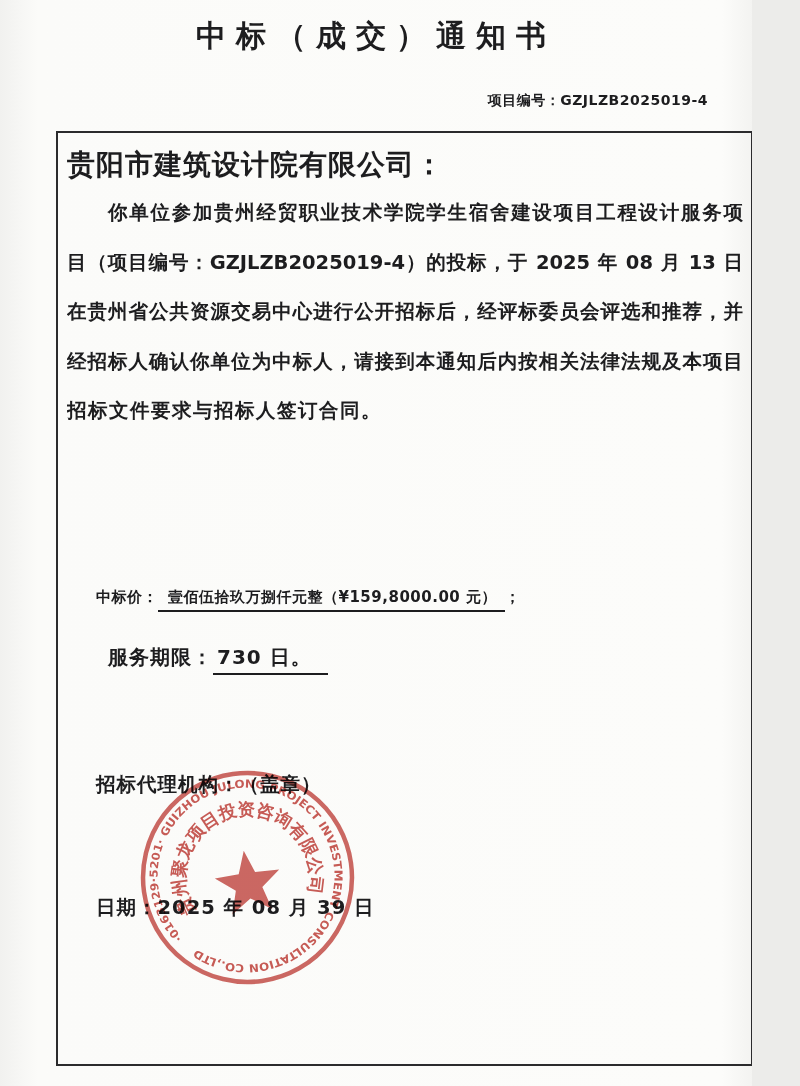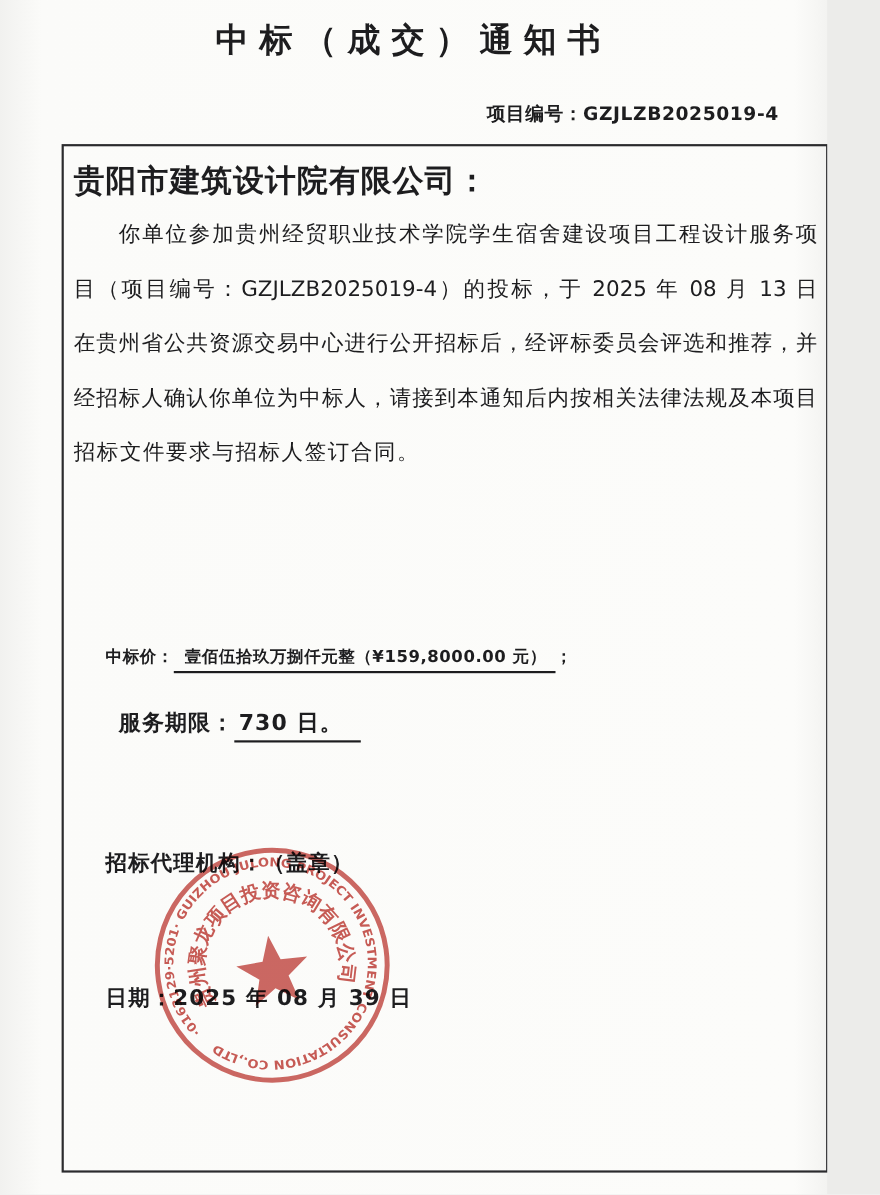--- a/index.html
+++ b/index.html
@@ -9,34 +9,34 @@
     background:linear-gradient(90deg,#f1f1ef 0%,#fbfbf9 5%,#fcfcfa 96%,#f3f3f1 100%);
     font-family:"DejaVu Sans","Liberation Sans",sans-serif;
     color:var(--ink,#1d1d1f);
   }
   .doc-title {
     position:absolute; top:16px; left:0; width:100%;
     text-align:center; font-size:30px; font-weight:bold; letter-spacing:10px;
   }
   .project-no {
     position:absolute; top:92px; right:44px;
-    font-size:17px; font-weight:bold; letter-spacing:0.5px;
+    font-size:14px; font-weight:bold; letter-spacing:0.5px;
   }
   .border-box {
     position:absolute; left:56px; top:131px; width:693px; height:931px;
     border:2.5px solid #2b2b2d; background:transparent;
   }
   .addressee {
     position:absolute; top:13px; left:9px;
     font-size:28px; font-weight:bold; letter-spacing:1px;
   }
   .paragraph { position:absolute; top:55px; left:9px; right:8px; }
   .para-line {
     height:49.5px; line-height:49.5px;
-    font-size:19.5px; font-weight:normal;
+    font-size:19.5px; font-weight:bold;
     text-align:justify; text-align-last:justify;
     overflow:hidden;
   }
   .para-line.first { padding-left:41px; }
   .para-line.last { text-align-last:left; letter-spacing:1.5px; }
   .price-line {
     position:absolute; top:455px; left:38px;
     font-size:15px; font-weight:bold; letter-spacing:0.5px; white-space:nowrap;
   }
   .service-line {

